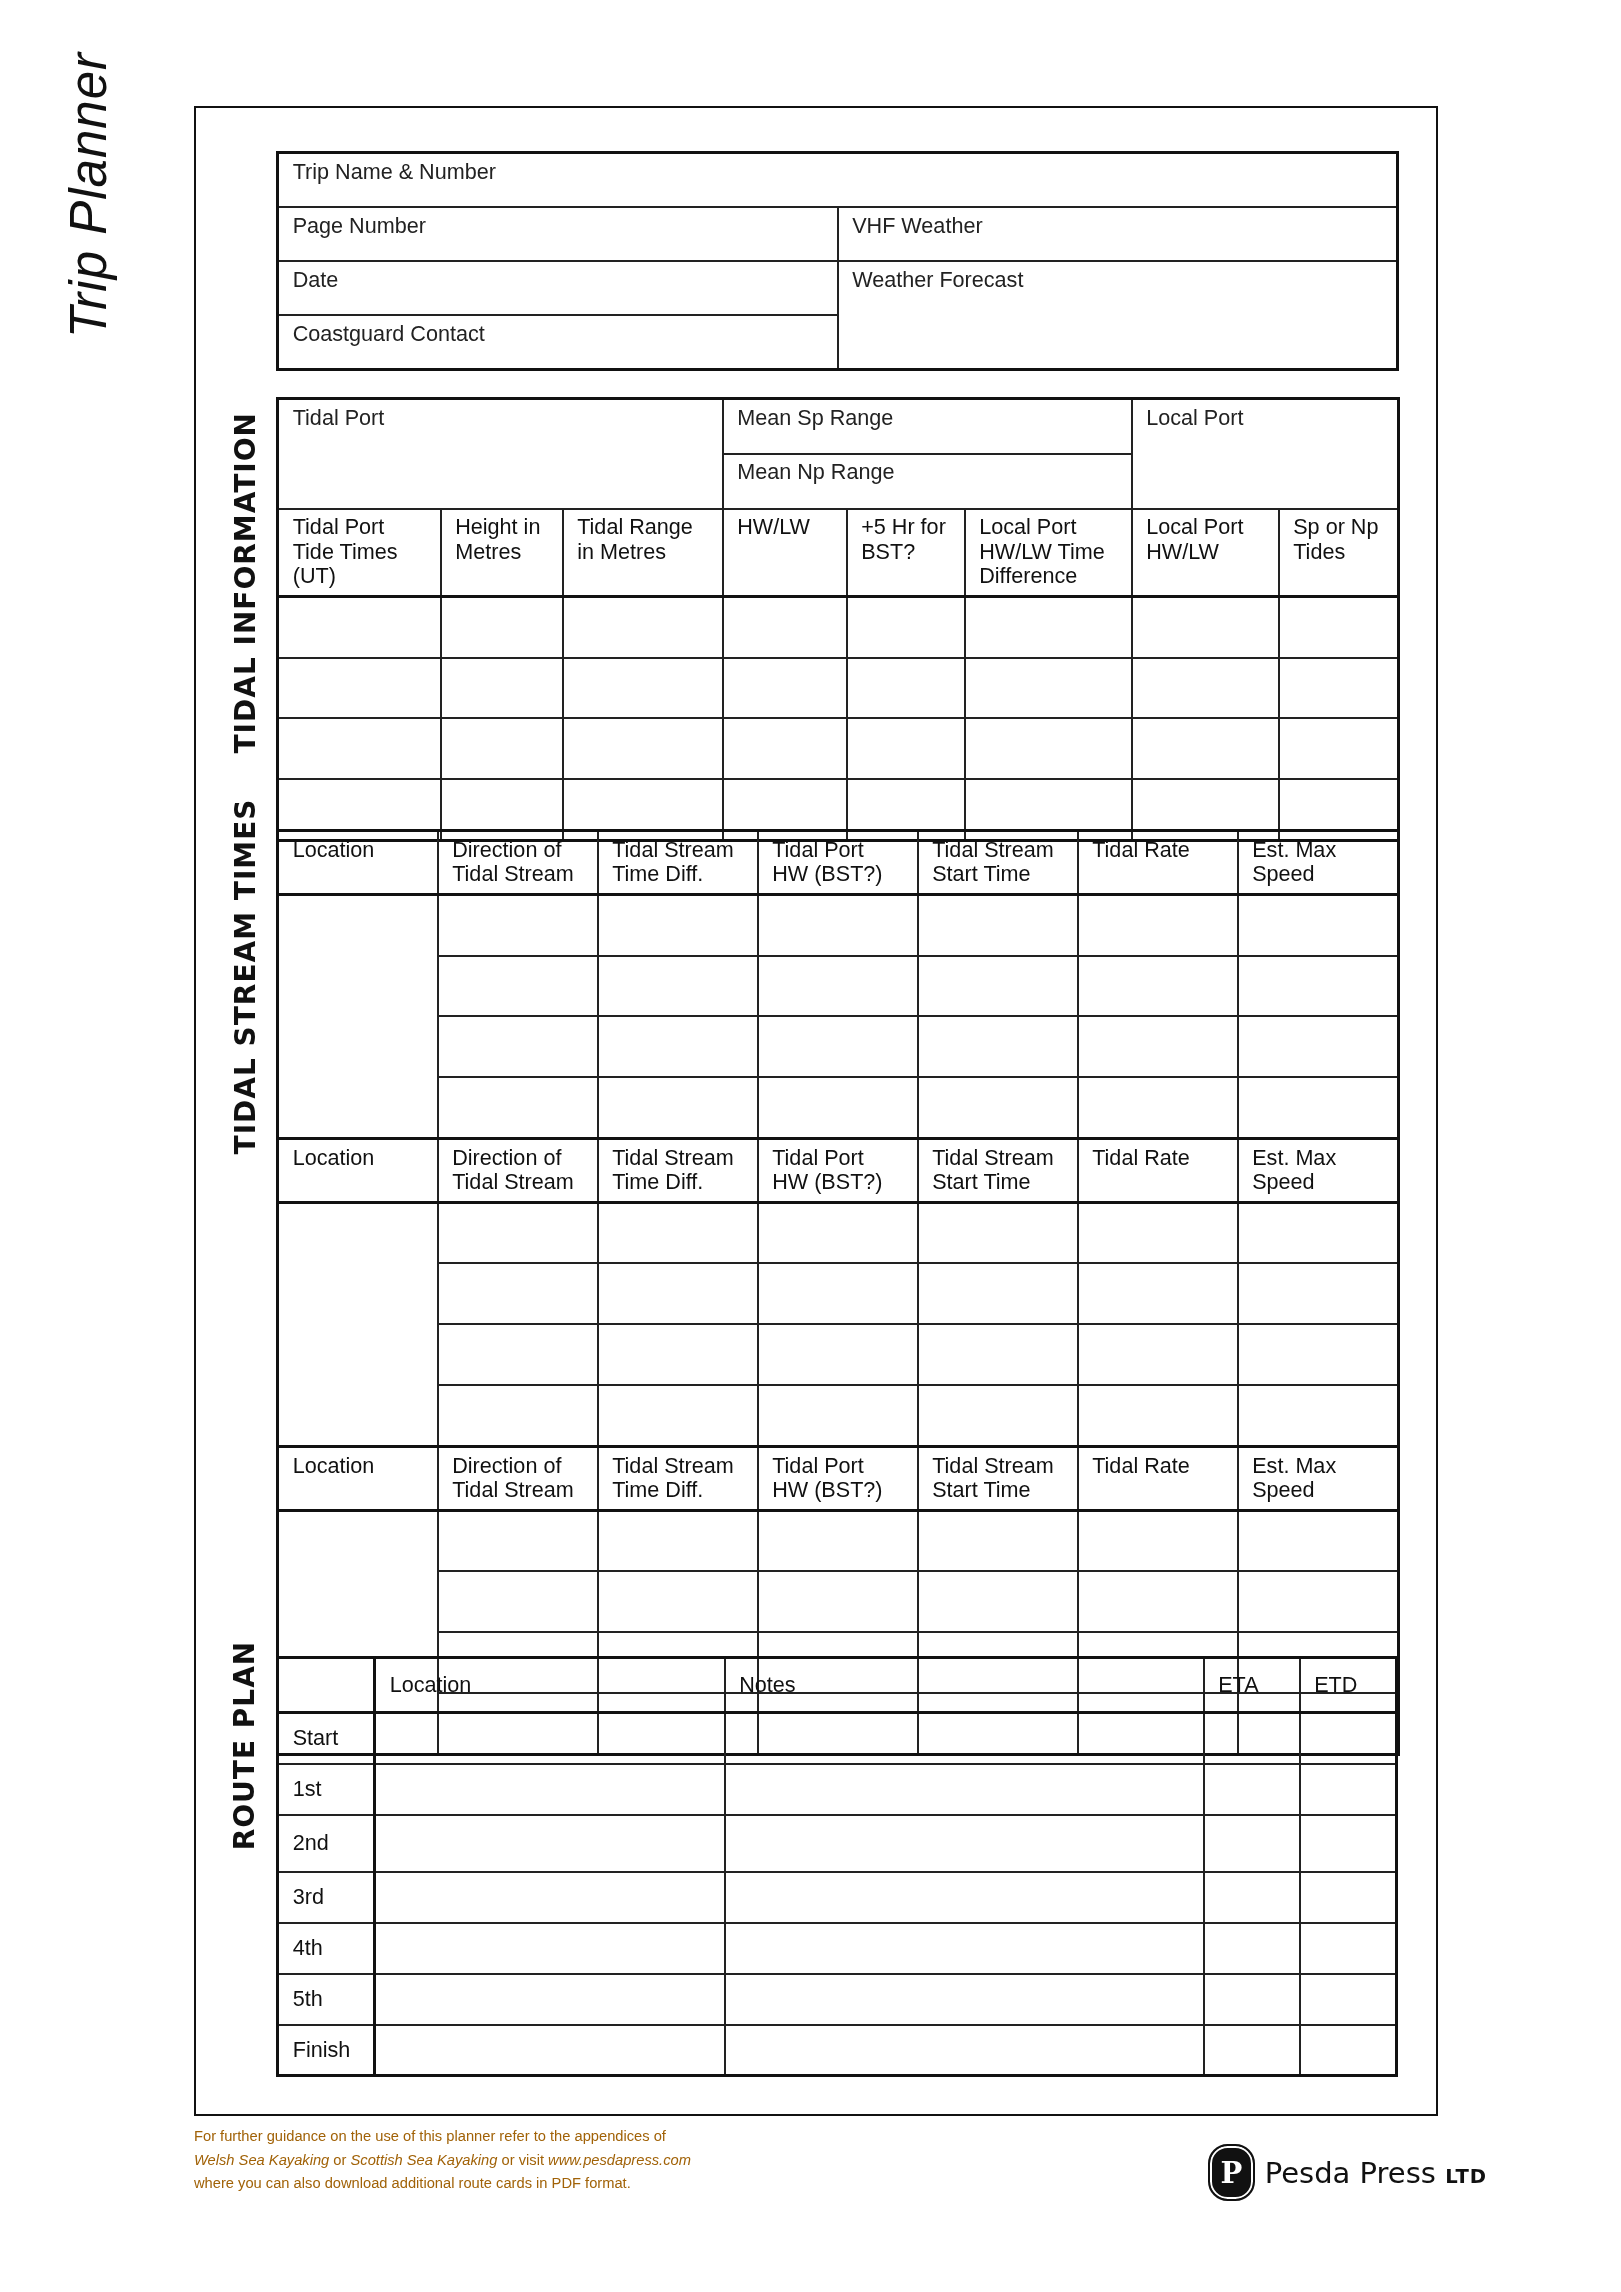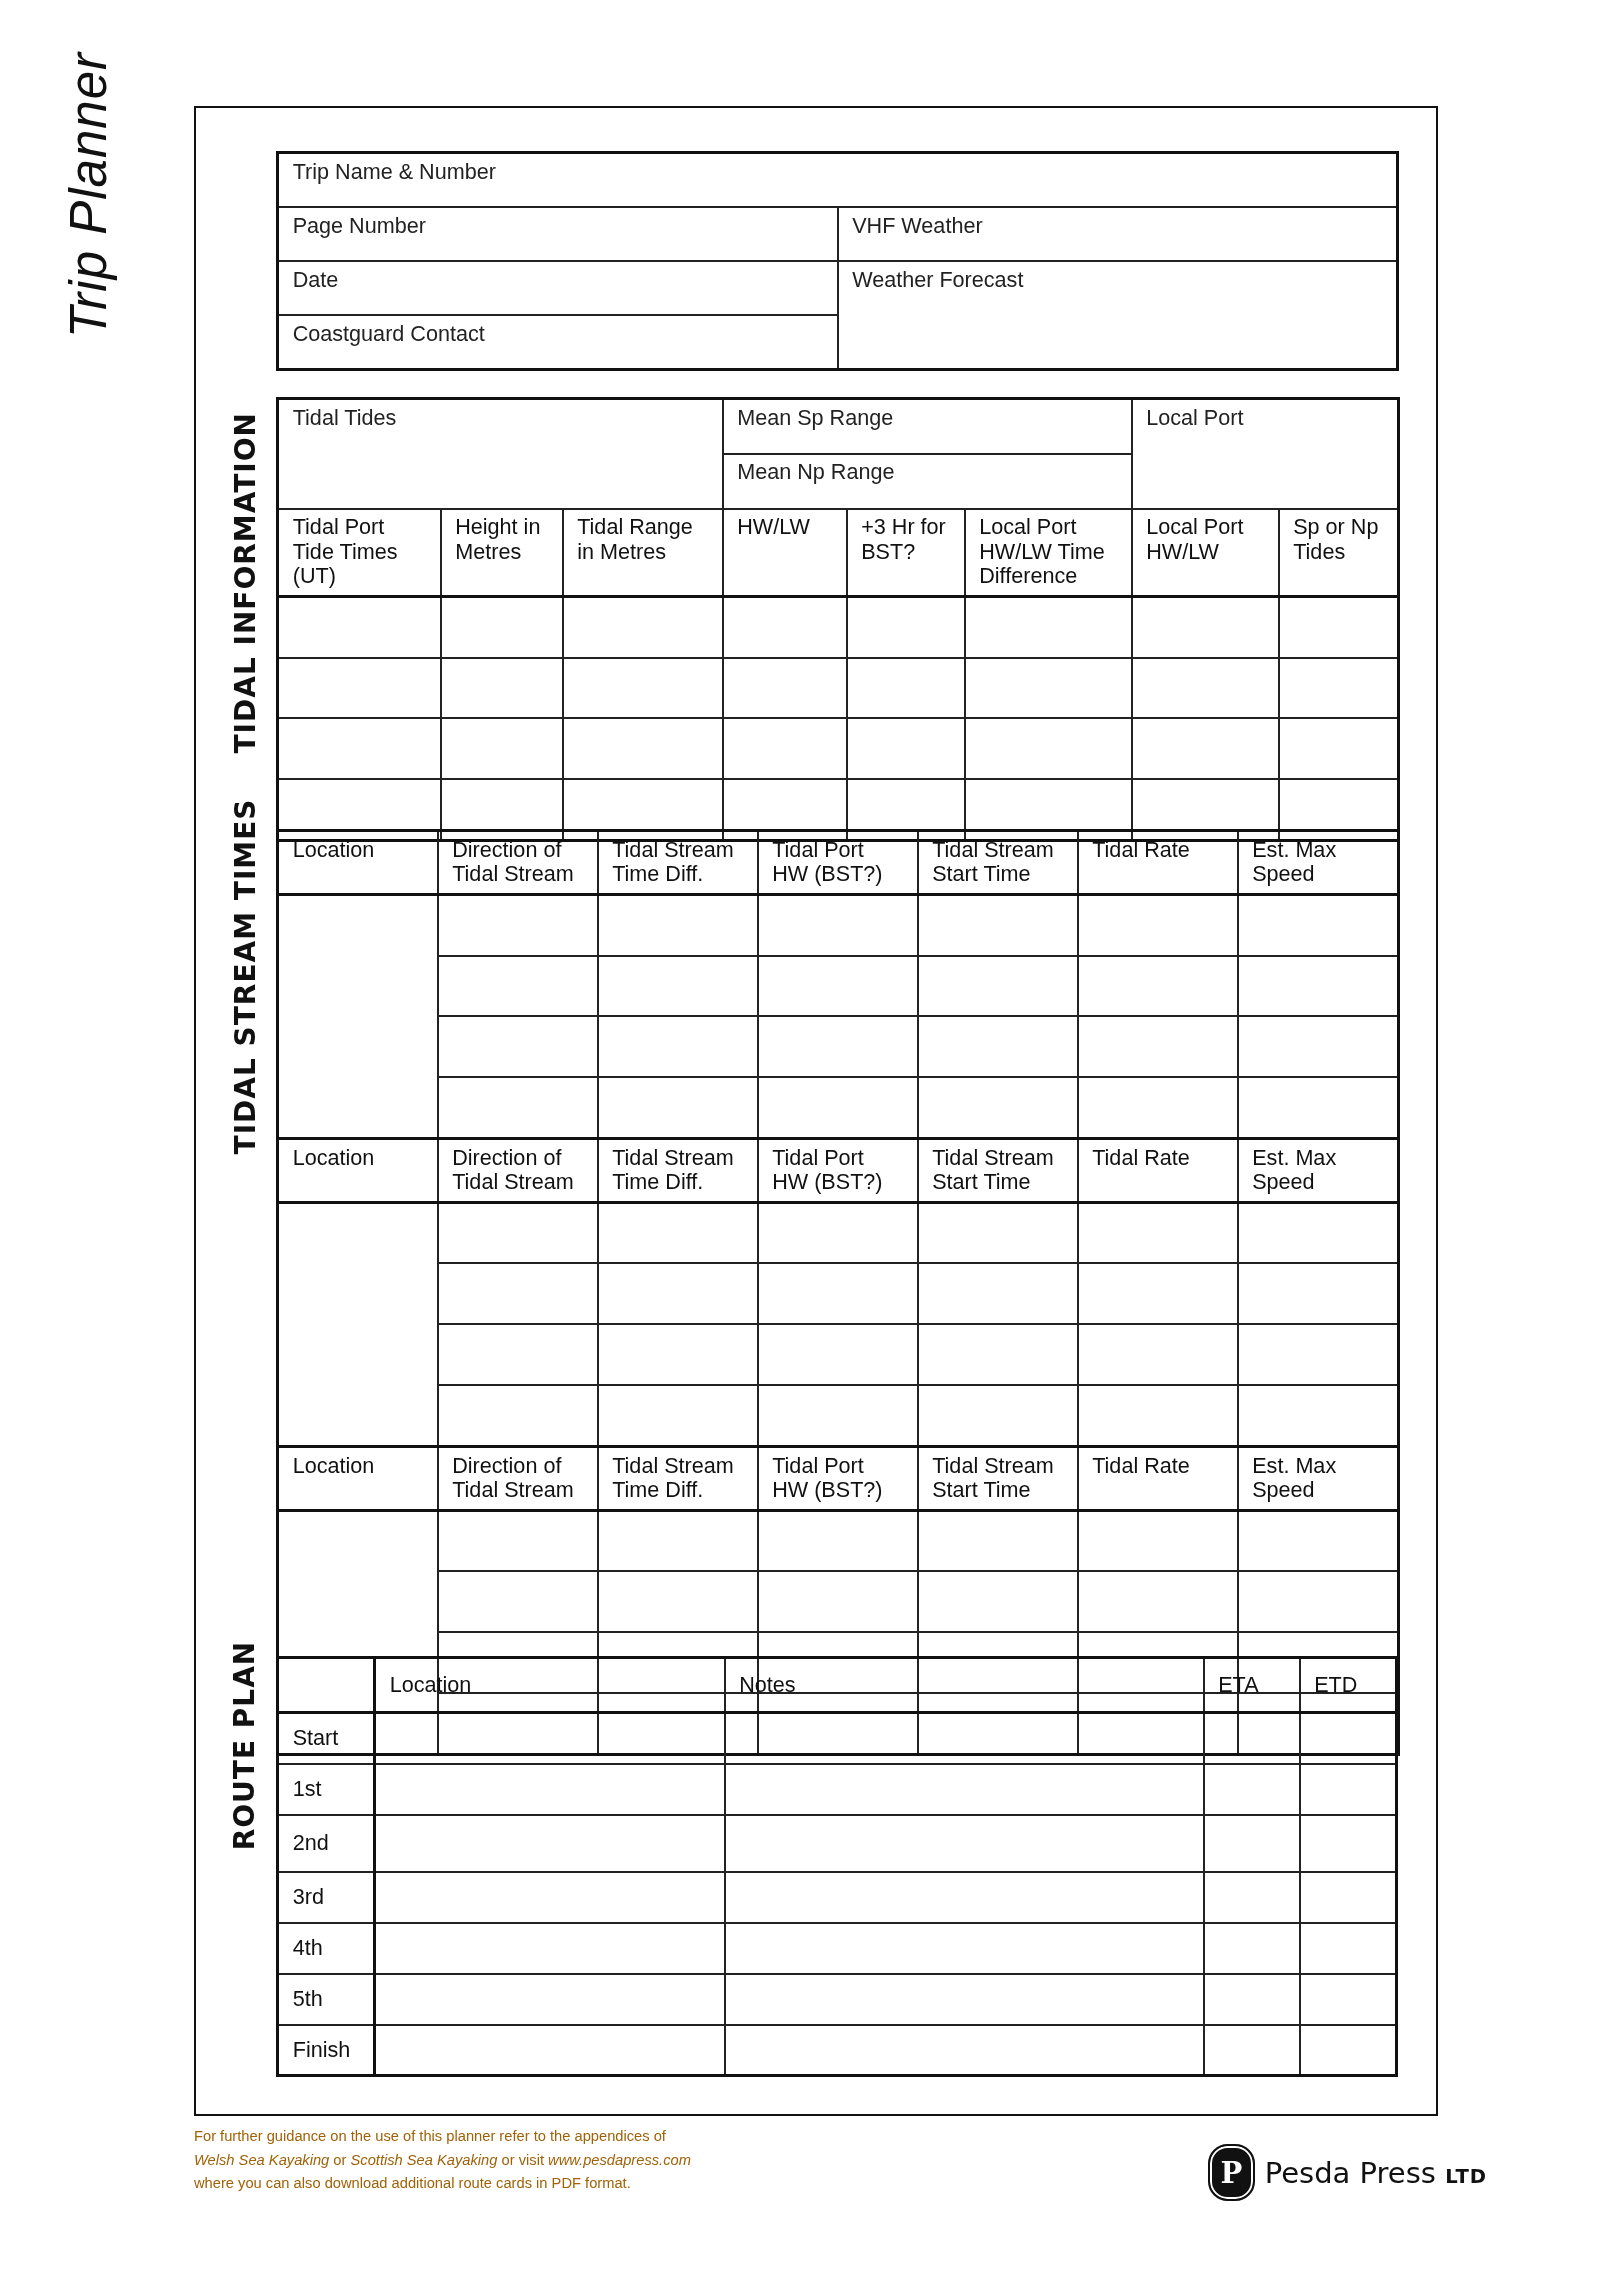--- a/index.html
+++ b/index.html
@@ -57,33 +57,33 @@
       <col style="width:122px">
       <col style="width:160px">
       <col style="width:124px">
     <col style="width:118px">
       <col style="width:167px">
       <col style="width:147px">
       <col style="width:120px">
   </colgroup>
   <tbody>
       <tr style="height:55px">
-    <td colspan="3" rowspan="2"><span class="lbl">Tidal Tides</span></td>
+    <td colspan="3" rowspan="2"><span class="lbl">Tidal Port</span></td>
     <td colspan="3" style="padding-right:0"><span class="lbl">Mean Sp Range</span></td>
     <td colspan="2" rowspan="2"><span class="lbl">Local Port</span></td>
   </tr>
   <tr style="height:55px">
     <td colspan="3"><span class="lbl">Mean Np Range</span></td>
   </tr>
   <tr class="hdr" style="height:86px">
     <td>Tidal Port Tide Times (UT)</td>
     <td>Height in Metres</td>
     <td>Tidal Range in Metres</td>
     <td>HW/LW</td>
-    <td>+3 Hr for BST?</td>
+    <td>+5 Hr for BST?</td>
     <td>Local Port HW/LW Time Difference</td>
     <td>Local Port HW/LW</td>
     <td>Sp or Np Tides</td>
   </tr>
   <tr class="blank">
         <td></td>
         <td></td>
         <td></td>
         <td></td>
         <td></td>

